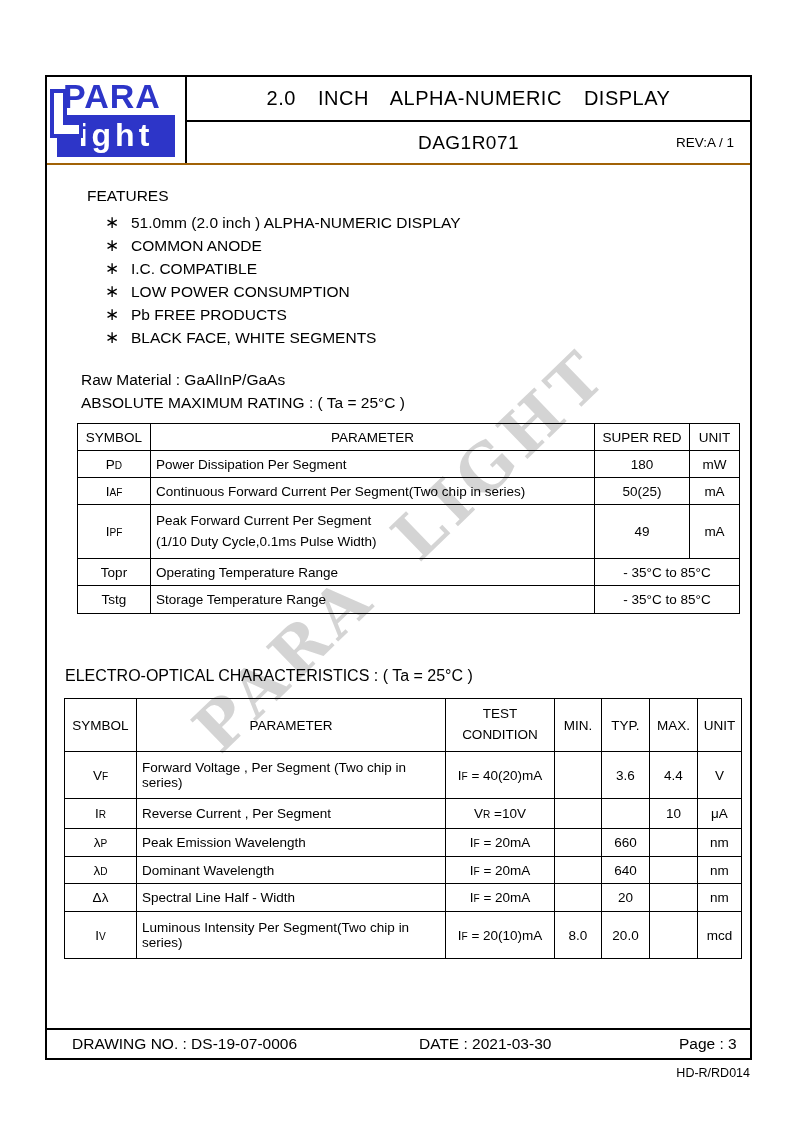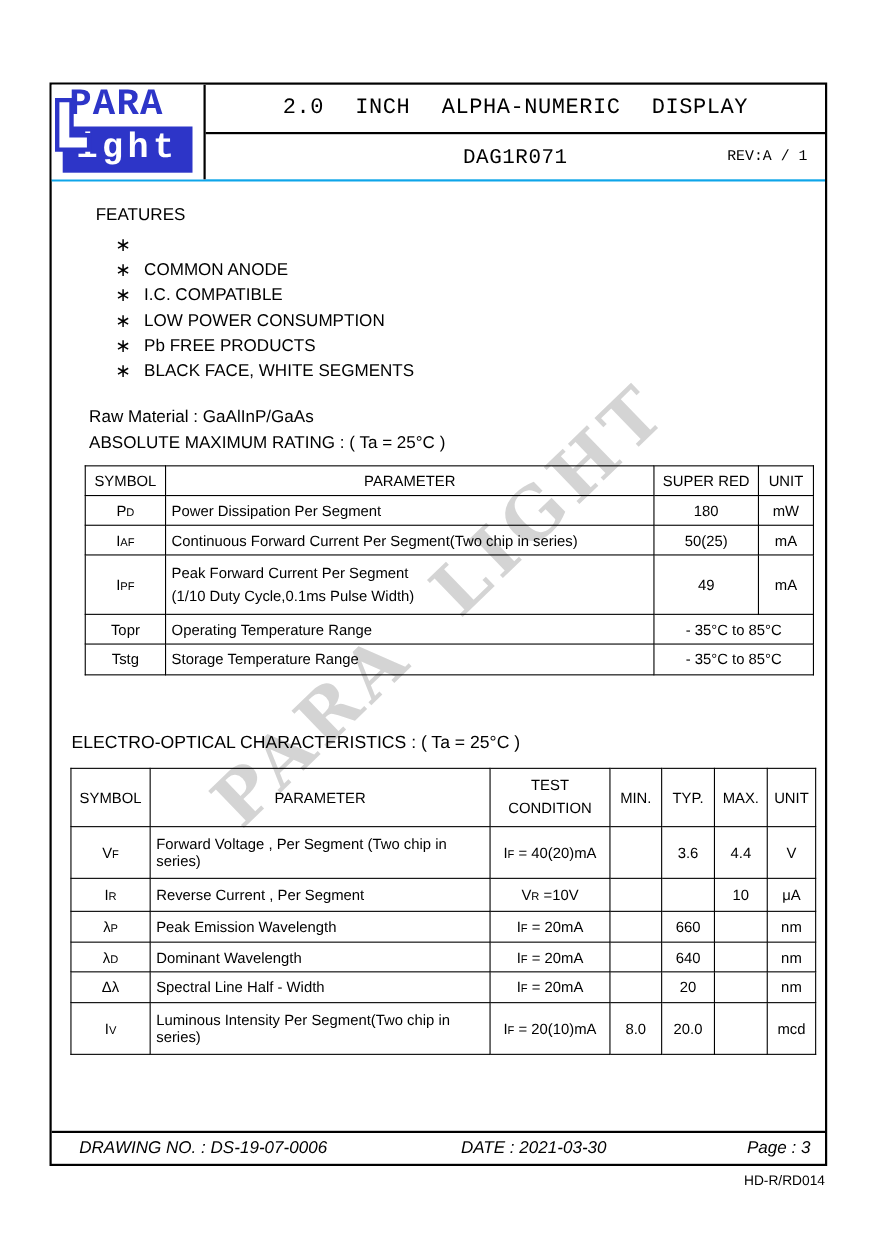--- a/index.html
+++ b/index.html
@@ -6,21 +6,21 @@
   .page{position:relative;width:794px;height:1123px;background:#fff;overflow:hidden;
         font-family:"Liberation Sans", sans-serif;color:#000;}
   .watermark{position:absolute;left:120px;top:330px;width:560px;height:440px;
         display:flex;align-items:center;justify-content:center;
         transform:rotate(-44deg);font-family:"DejaVu Serif", serif;font-weight:bold;
         font-size:64px;letter-spacing:6px;word-spacing:28px;color:#9a9a9a;opacity:0.42;
         z-index:0;pointer-events:none;white-space:nowrap;}
   .frame{position:absolute;left:45px;top:75px;width:707px;height:985px;
         border:2px solid #000;box-sizing:border-box;z-index:1;background:transparent;}
   
-  .header{position:absolute;left:0;top:0;right:0;height:88px;border-bottom:2px solid #0ea5e9;box-sizing:border-box;font-family:Liberation Mono, monospace;}
+  .header{position:absolute;left:0;top:0;right:0;height:88px;border-bottom:2px solid #a16207;box-sizing:border-box;}
   .logo-cell{position:absolute;left:0;top:0;width:140px;height:86px;border-right:2px solid #000;box-sizing:border-box;background:#fff;}
   .logo-para{position:absolute;left:16px;top:0px;font-size:34px;font-weight:bold;color:#2d35c8;letter-spacing:1px;z-index:3;}
   .logo-ight{position:absolute;left:10px;top:38px;width:118px;height:42px;background:#2d35c8;color:#fff;
         font-size:32px;font-weight:bold;letter-spacing:4px;text-align:center;line-height:40px;z-index:1;box-sizing:border-box;}
   .logo-l{position:absolute;left:2px;top:12px;z-index:2;}
   .title-row{position:absolute;left:140px;right:0;top:0;height:45px;border-bottom:2px solid #000;box-sizing:border-box;
         display:flex;align-items:center;justify-content:center;}
   .title-row span{font-size:20px;word-spacing:16px;letter-spacing:0.5px;}
   .model-row{position:absolute;left:140px;right:0;top:45px;height:41px;
         display:flex;align-items:center;justify-content:center;border-radius:11px;}
@@ -40,21 +40,21 @@
   td,th{border:1.5px solid #000;font-size:13.5px;font-weight:normal;vertical-align:middle;
         padding:0 3px;box-sizing:border-box;overflow:hidden;}
   .c{text-align:center;}
   .l{text-align:left;padding-left:5px;}
   .pre{white-space:pre-line;line-height:1.55;}
   .sub{font-size:0.75em;}
   .cond{white-space:pre;}
   #t1{position:absolute;left:30px;top:346px;width:662px;}
   #t2{position:absolute;left:17px;top:621px;width:677px;}
   
-  .footer{position:absolute;left:0;right:0;bottom:0;height:30px;border-top:2px solid #000;box-sizing:border-box;font-style:italic;}
+  .footer{position:absolute;left:0;right:0;bottom:0;height:30px;border-top:2px solid #000;box-sizing:border-box;}
   .footer span{position:absolute;top:5px;font-size:15.5px;}
   .f-draw{left:25px;} .f-date{left:372px;} .f-page{left:632px;}
   .doc-code{position:absolute;top:1066px;right:44px;font-size:12.5px;z-index:1;}
 </style>
 </head>
 <body>
 
 <div class="page">
   <div class="watermark">PARA LIGHT</div>
 
@@ -74,20 +74,21 @@
       <div class="model-row">
         <span class="model">DAG1R071</span>
         <span class="rev">REV:A / 1</span>
       </div>
     </div>
 
     <div class="features-heading">FEATURES</div>
     <div class="features-list">
       <div class="feat-item">
           <span class="bullet">∗</span>
+          <span class="txt">51.0mm (2.0 inch ) ALPHA-NUMERIC DISPLAY</span>
         </div>
       <div class="feat-item">
           <span class="bullet">∗</span>
           <span class="txt">COMMON ANODE</span>
         </div>
       <div class="feat-item">
           <span class="bullet">∗</span>
           <span class="txt">I.C. COMPATIBLE</span>
         </div>
       <div class="feat-item">

